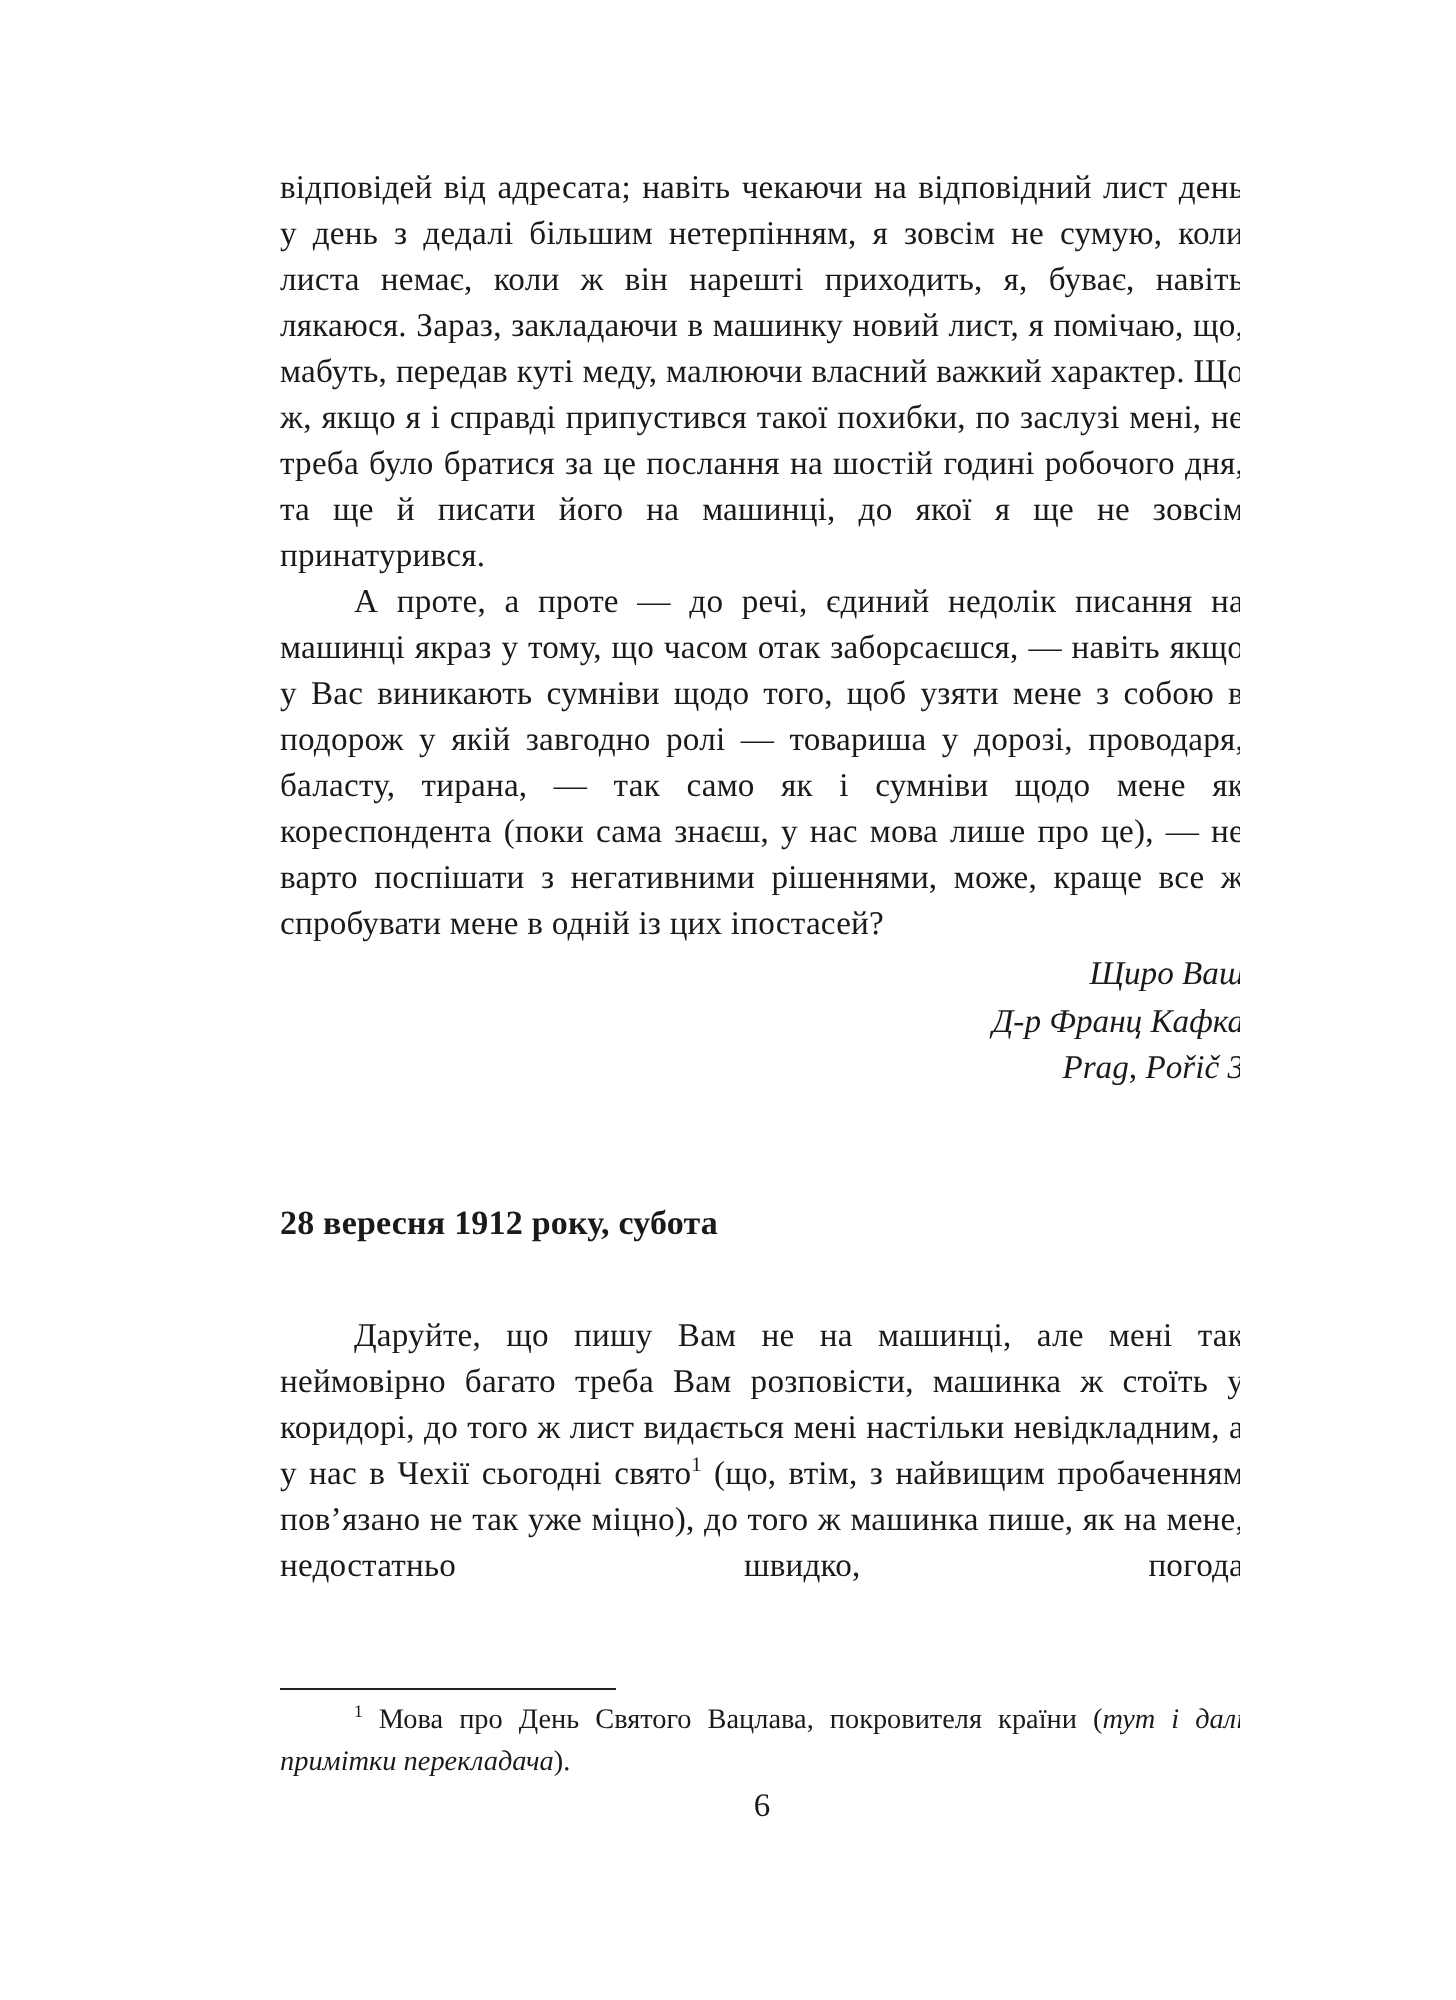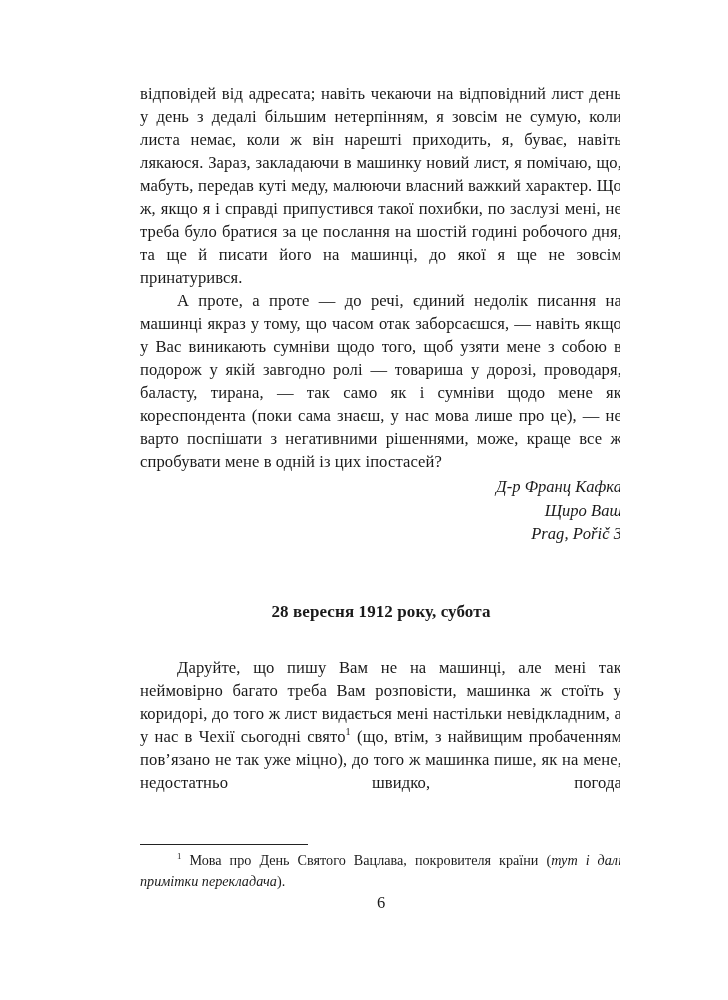--- a/index.html
+++ b/index.html
@@ -38,21 +38,20 @@
     margin-top: 2px;
     text-align: right;
     font-style: italic;
     font-size: 16.6px;
     line-height: 23.5px;
   }
   .date-heading {
     margin: 56px 0 34px 0;
     font-size: 17px;
     font-weight: bold;
-    text-align: center;
     letter-spacing: 0.1px;
   }
   .footnote-area {
     position: absolute;
     left: 140px;
     top: 844px;
     width: 482px;
     background: #ffffff;
   }
   .footnote-rule {
@@ -89,22 +88,22 @@
 
 <div class="book-page">
 
   <div class="text-block">
 
     <p class="para no-indent">відповідей від адресата; навіть чекаючи на відповідний лист день у день з дедалі більшим нетерпінням, я зовсім не сумую, коли листа немає, коли ж він нарешті приходить, я, буває, навіть лякаюся. Зараз, закладаючи в машинку новий лист, я помічаю, що, мабуть, передав куті меду, малюючи власний важкий характер. Що ж, якщо я і справді припустився такої похибки, по заслузі мені, не треба було братися за це послання на шостій годині робочого дня, та ще й писати його на машинці, до якої я ще не зовсім принатурився.</p>
 
     <p class="para">А проте, а проте — до речі, єдиний недолік писання на машинці якраз у тому, що часом отак заборсаєшся, — навіть якщо у Вас виникають сумніви щодо того, щоб узяти мене з собою в подорож у якій завгодно ролі — товариша у дорозі, проводаря, баласту, тирана, — так само як і сумніви щодо мене як кореспондента (поки сама знаєш, у нас мова лише про це), — не варто поспішати з негативними рішеннями, може, краще все ж спробувати мене в одній із цих іпостасей?</p>
 
     <div class="signature">
+      <div>Щиро Ваш</div>
       <div>Д-р Франц Кафка</div>
-      <div>Щиро Ваш</div>
       <div>Prag, Pořič 3</div>
     </div>
 
     <h2 class="date-heading">28 вересня 1912 року, субота</h2>
 
 
     <p class="para letter-body"><span>Даруйте, що пишу Вам не на машинці, але мені так неймовірно багато треба Вам розповісти, машинка ж стоїть у коридорі, до того ж лист видається мені настільки невідкладним, а у нас в Чехії сьогодні свято</span><sup class="fn-ref">1</sup><span> (що, втім, з найвищим пробаченням пов’язано не так уже міцно), до того ж машинка пише, як на мене, недостатньо швидко, погода</span></p>
 
   </div>
 

